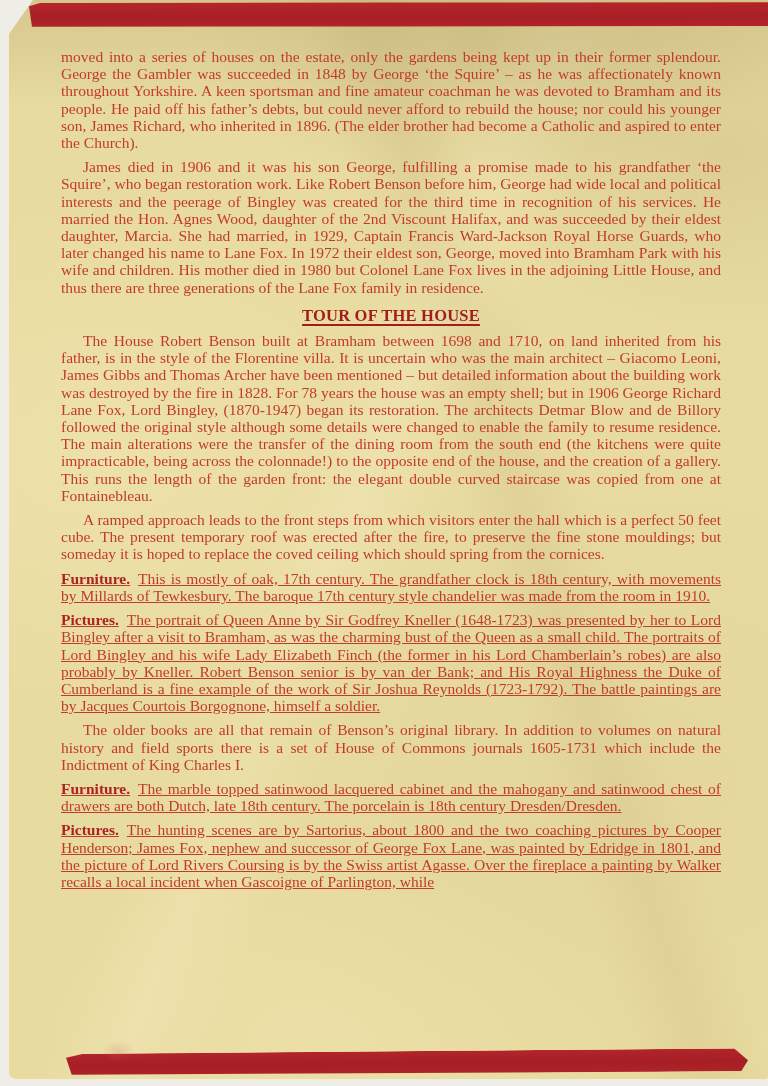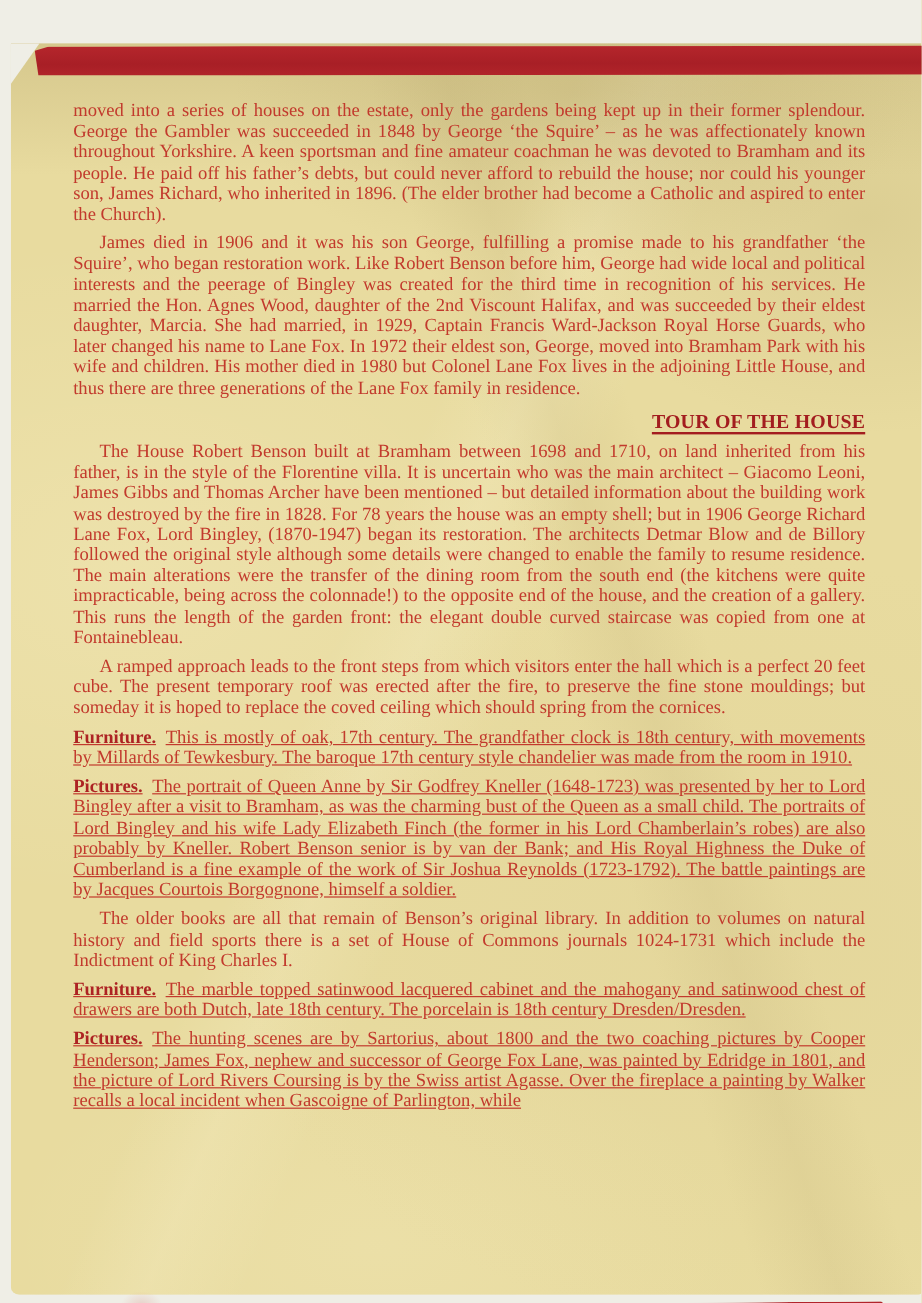--- a/index.html
+++ b/index.html
@@ -15,21 +15,20 @@
       linear-gradient(180deg, rgba(172,155,98,0.30), rgba(172,155,98,0) 110px),
       radial-gradient(ellipse 460px 240px at 62% 4%, rgba(165,148,92,0.25), rgba(165,148,92,0) 62%),
       radial-gradient(ellipse 420px 300px at 94% 14%, rgba(172,156,100,0.20), rgba(172,156,100,0) 60%),
       radial-gradient(ellipse 620px 420px at 12% 42%, rgba(255,248,214,0.22), rgba(255,248,214,0) 65%),
       radial-gradient(ellipse 720px 520px at 82% 72%, rgba(214,199,142,0.22), rgba(214,199,142,0) 62%),
       radial-gradient(ellipse 520px 300px at 40% 96%, rgba(248,240,200,0.20), rgba(248,240,200,0) 60%),
       linear-gradient(113deg, rgba(0,0,0,0) 40%, rgba(255,250,224,0.16) 46%, rgba(0,0,0,0) 53%),
       linear-gradient(72deg, rgba(0,0,0,0) 57%, rgba(178,160,104,0.14) 63%, rgba(0,0,0,0) 69%);
     border-bottom-left-radius:7px;
     border-bottom-right-radius:3px;
-    margin-top:36px;
   }
   .corner-wedge{
     position:absolute;left:0;top:0;width:24px;height:34px;
     background:#efeee6;
     clip-path:polygon(0 0,100% 0,0 100%);
   }
   .rule{position:absolute;background:#b02329;}
   .rule-top{
     left:20px;right:-2px;top:2px;height:25px;
     clip-path:polygon(0 14%,1.6% 0,100% 4%,100% 100%,0.4% 96%);
@@ -52,21 +51,21 @@
     color:#c23a2d;
     font-size:15.5px;line-height:17.2px;
     text-align:justify;
   }
   .para{margin:0 0 7px 0;text-indent:22px;}
   .para.no-indent{text-indent:0;}
   .para.lead-para{text-indent:0;text-decoration:underline;}
   .lead{font-weight:bold;color:#ad2323;margin-right:8px;}
   .heading{
     font-size:16.5px;font-weight:bold;color:#a31d1f;
-    margin:11px 0 8px 0;letter-spacing:0.2px;text-align:right;
+    margin:11px 0 8px 0;letter-spacing:0.2px;text-align:center;
   }
   .heading.underlined{
     text-decoration:underline;
     text-decoration-thickness:1.5px;
     text-underline-offset:3px;
   }
 </style>
 </head>
 <body>
 
@@ -76,21 +75,21 @@
   <div class="rule rule-bottom"></div>
   <div class="smudge"></div>
 
   <div class="doc">
     <p class="para no-indent">moved into a series of houses on the estate, only the gardens being kept up in their former splendour. George the Gambler was succeeded in 1848 by George ‘the Squire’ – as he was affectionately known throughout Yorkshire. A keen sportsman and fine amateur coachman he was devoted to Bramham and its people. He paid off his father’s debts, but could never afford to rebuild the house; nor could his younger son, James Richard, who inherited in 1896. (The elder brother had become a Catholic and aspired to enter the Church).</p>
     <p class="para">James died in 1906 and it was his son George, fulfilling a promise made to his grandfather ‘the Squire’, who began restoration work. Like Robert Benson before him, George had wide local and political interests and the peerage of Bingley was created for the third time in recognition of his services. He married the Hon. Agnes Wood, daughter of the 2nd Viscount Halifax, and was succeeded by their eldest daughter, Marcia. She had married, in 1929, Captain Francis Ward-Jackson Royal Horse Guards, who later changed his name to Lane Fox. In 1972 their eldest son, George, moved into Bramham Park with his wife and children. His mother died in 1980 but Colonel Lane Fox lives in the adjoining Little House, and thus there are three generations of the Lane Fox family in residence.</p>
 
     <h2 class="heading underlined">TOUR OF THE HOUSE</h2>
     <p class="para">The House Robert Benson built at Bramham between 1698 and 1710, on land inherited from his father, is in the style of the Florentine villa. It is uncertain who was the main architect – Giacomo Leoni, James Gibbs and Thomas Archer have been mentioned – but detailed information about the building work was destroyed by the fire in 1828. For 78 years the house was an empty shell; but in 1906 George Richard Lane Fox, Lord Bingley, (1870-1947) began its restoration. The architects Detmar Blow and de Billory followed the original style although some details were changed to enable the family to resume residence. The main alterations were the transfer of the dining room from the south end (the kitchens were quite impracticable, being across the colonnade!) to the opposite end of the house, and the creation of a gallery. This runs the length of the garden front: the elegant double curved staircase was copied from one at Fontainebleau.</p>
 
-    <p class="para">A ramped approach leads to the front steps from which visitors enter the hall which is a perfect 20 feet cube. The present temporary roof was erected after the fire, to preserve the fine stone mouldings; but someday it is hoped to replace the coved ceiling which should spring from the cornices.</p>
+    <p class="para">A ramped approach leads to the front steps from which visitors enter the hall which is a perfect 50 feet cube. The present temporary roof was erected after the fire, to preserve the fine stone mouldings; but someday it is hoped to replace the coved ceiling which should spring from the cornices.</p>
     <p class="para lead-para"><span class="lead">Furniture.</span><span>This is mostly of oak, 17th century. The grandfather clock is 18th century, with movements by Millards of Tewkesbury. The baroque 17th century style chandelier was made from the room in 1910.</span></p>
     <p class="para lead-para"><span class="lead">Pictures.</span><span>The portrait of Queen Anne by Sir Godfrey Kneller (1648-1723) was presented by her to Lord Bingley after a visit to Bramham, as was the charming bust of the Queen as a small child. The portraits of Lord Bingley and his wife Lady Elizabeth Finch (the former in his Lord Chamberlain’s robes) are also probably by Kneller. Robert Benson senior is by van der Bank; and His Royal Highness the Duke of Cumberland is a fine example of the work of Sir Joshua Reynolds (1723-1792). The battle paintings are by Jacques Courtois Borgognone, himself a soldier.</span></p>
 
-    <p class="para">The older books are all that remain of Benson’s original library. In addition to volumes on natural history and field sports there is a set of House of Commons journals 1024-1731 which include the Indictment of King Charles I.</p>
+    <p class="para">The older books are all that remain of Benson’s original library. In addition to volumes on natural history and field sports there is a set of House of Commons journals 1605-1731 which include the Indictment of King Charles I.</p>
     <p class="para lead-para"><span class="lead">Furniture.</span><span>The marble topped satinwood lacquered cabinet and the mahogany and satinwood chest of drawers are both Dutch, late 18th century. The porcelain is 18th century Dresden/Dresden.</span></p>
     <p class="para lead-para"><span class="lead">Pictures.</span><span>The hunting scenes are by Sartorius, about 1800 and the two coaching pictures by Cooper Henderson; James Fox, nephew and successor of George Fox Lane, was painted by Edridge in 1801, and the picture of Lord Rivers Coursing is by the Swiss artist Agasse. Over the fireplace a painting by Walker recalls a local incident when Gascoigne of Parlington, while</span></p>
   </div>
 </div>
 
 </body></html>

